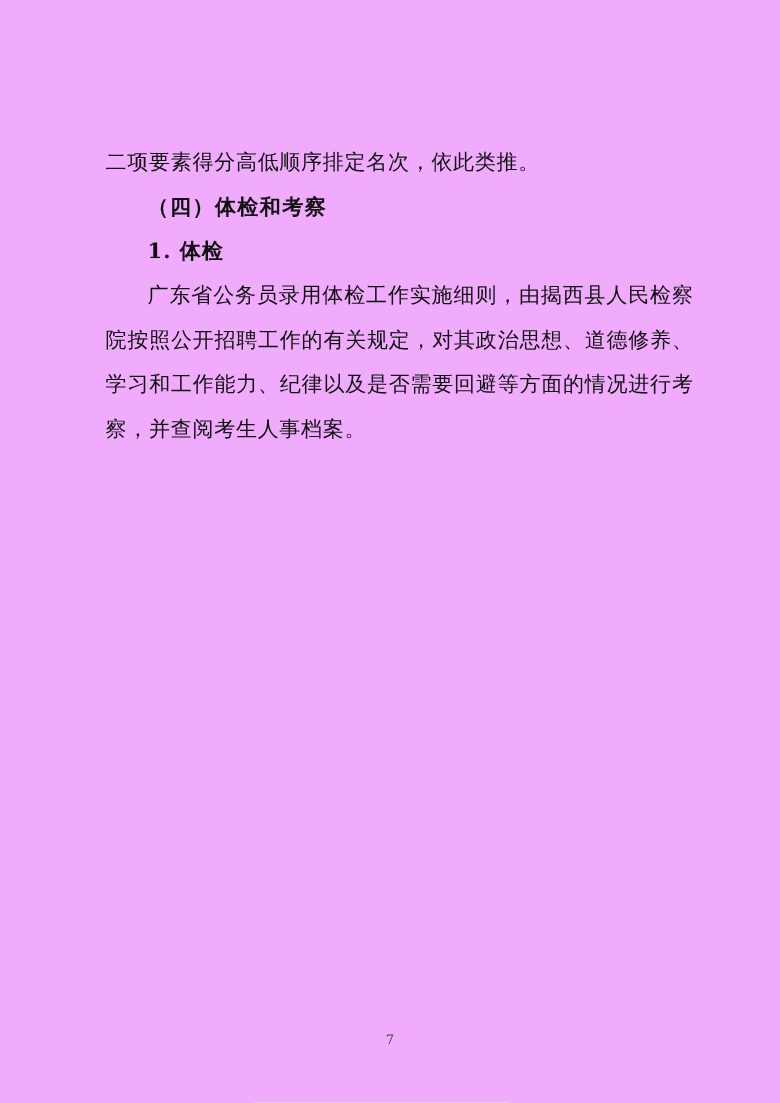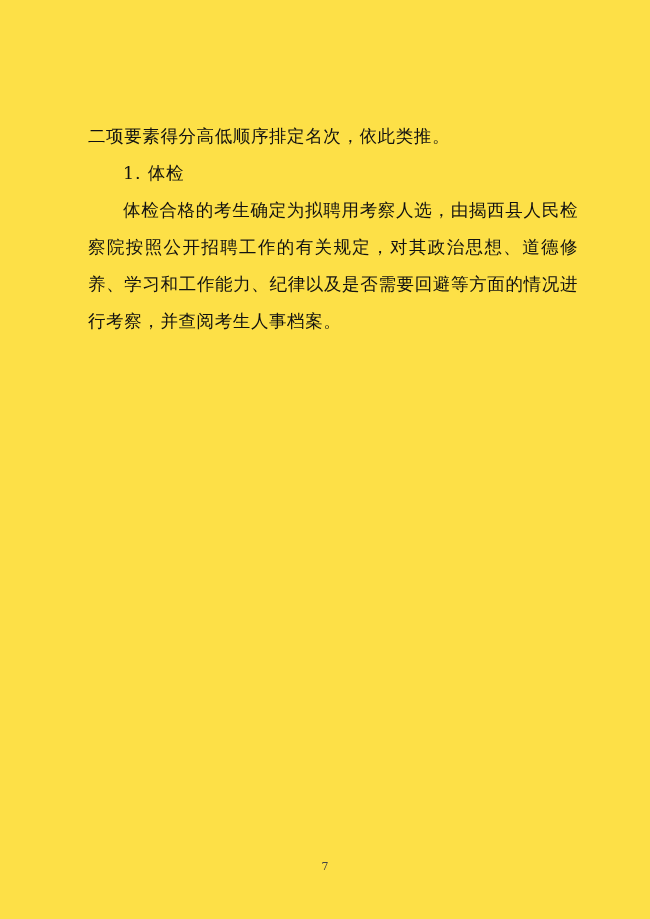--- a/index.html
+++ b/index.html
@@ -11,21 +11,21 @@
     height: 919px;
     background: #ffffff;
     font-family: "DejaVu Serif", "Liberation Serif", serif;
     color: #1a1a1a;
     overflow: hidden;
   }
   .page {
     position: relative;
     width: 650px;
     height: 919px;
-    background: #fde047;
+    background: #f0abfc;
     box-sizing: border-box;
     padding: 118px 72px 0 88px;
   }
   .doc-body {
     font-size: 17.5px;
     line-height: 37px;
     letter-spacing: 0.6px;
     color: #111;
   }
   .para {
@@ -38,21 +38,21 @@
     text-indent: 2em;
   }
   .heading {
     text-indent: 2em;
     font-weight: bold;
     font-family: "DejaVu Serif", "Liberation Serif", serif;
     letter-spacing: 1.2px;
   }
   .sub-heading {
     text-indent: 2em;
-    font-weight: normal;
+    font-weight: bold;
     letter-spacing: 0.8px;
   }
   .page-number {
     position: absolute;
     left: 0;
     right: 0;
     bottom: 46px;
     text-align: center;
     font-size: 11px;
     color: #444;
@@ -61,25 +61,26 @@
 </style>
 </head>
 <body>
 
 <div class="page">
   <div class="doc-body">
 
     <p class="para plain">二项要素得分高低顺序排定名次，依此类推。</p>
 
 
+    <p class="para heading">（四）体检和考察</p>
 
     <p class="para sub-heading">1. 体检</p>
 
 
 
-    <p class="para indent">体检合格的考生确定为拟聘用考察人选，由揭西县人民检察院按照公开招聘工作的有关规定，对其政治思想、道德修养、学习和工作能力、纪律以及是否需要回避等方面的情况进行考察，并查阅考生人事档案。</p>
+    <p class="para indent">广东省公务员录用体检工作实施细则，由揭西县人民检察院按照公开招聘工作的有关规定，对其政治思想、道德修养、学习和工作能力、纪律以及是否需要回避等方面的情况进行考察，并查阅考生人事档案。</p>
 
 
 
   </div>
 
   <div class="page-number">7</div>
 </div>
 
 </body></html>

